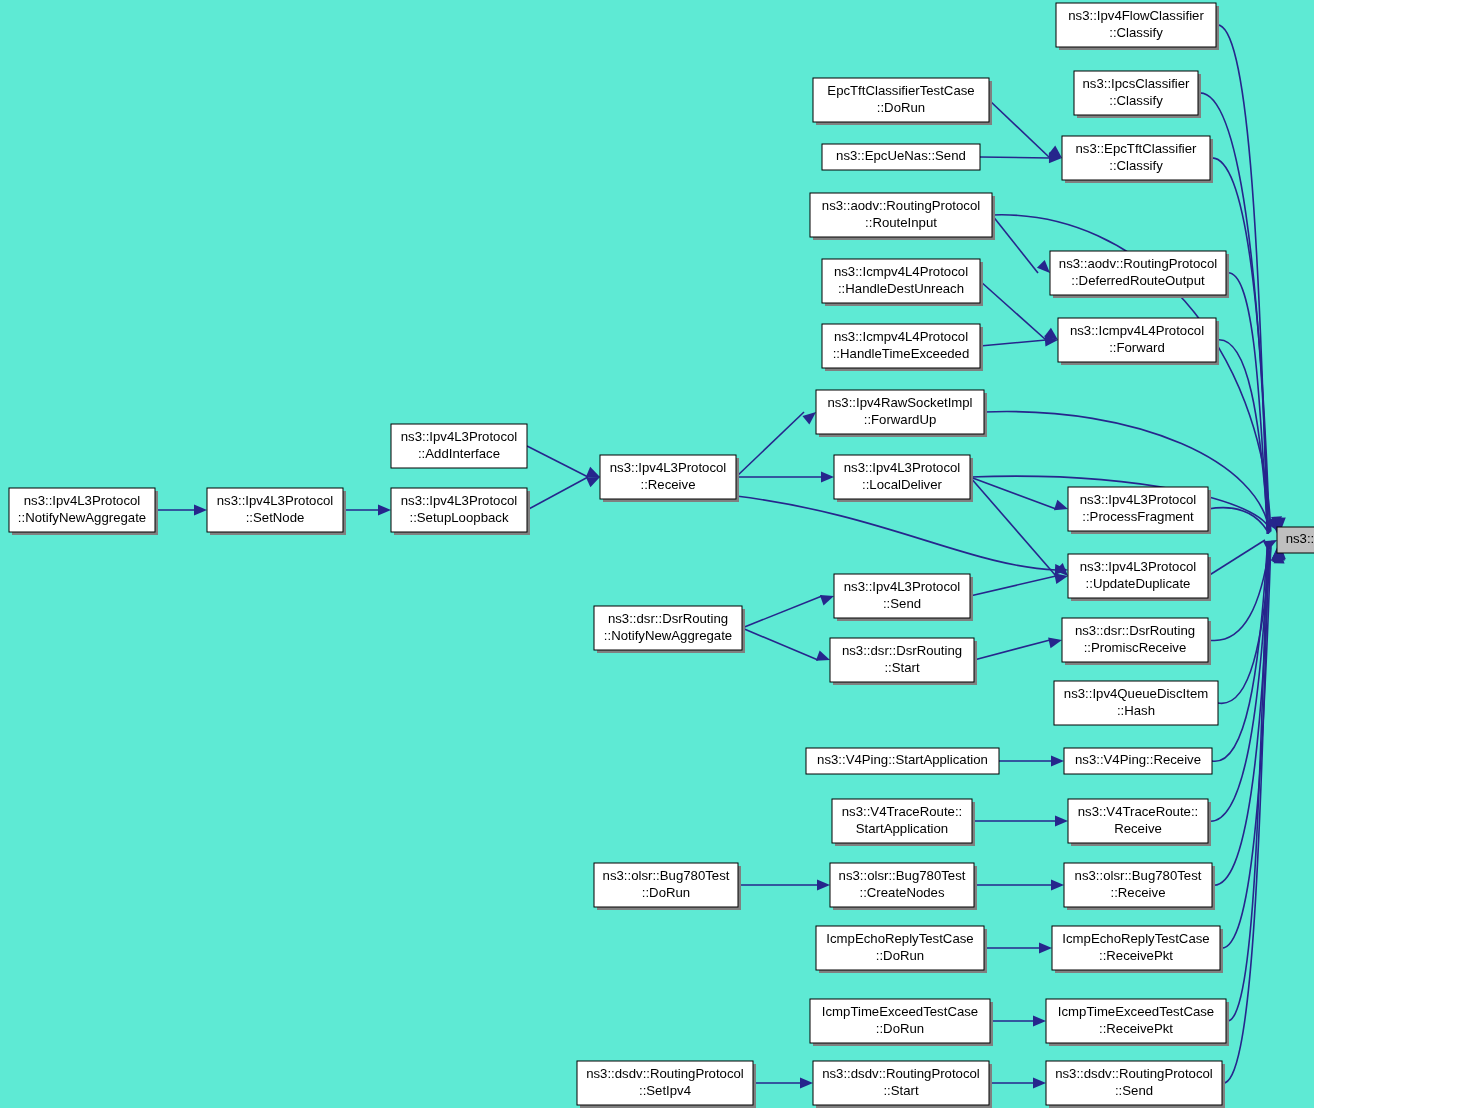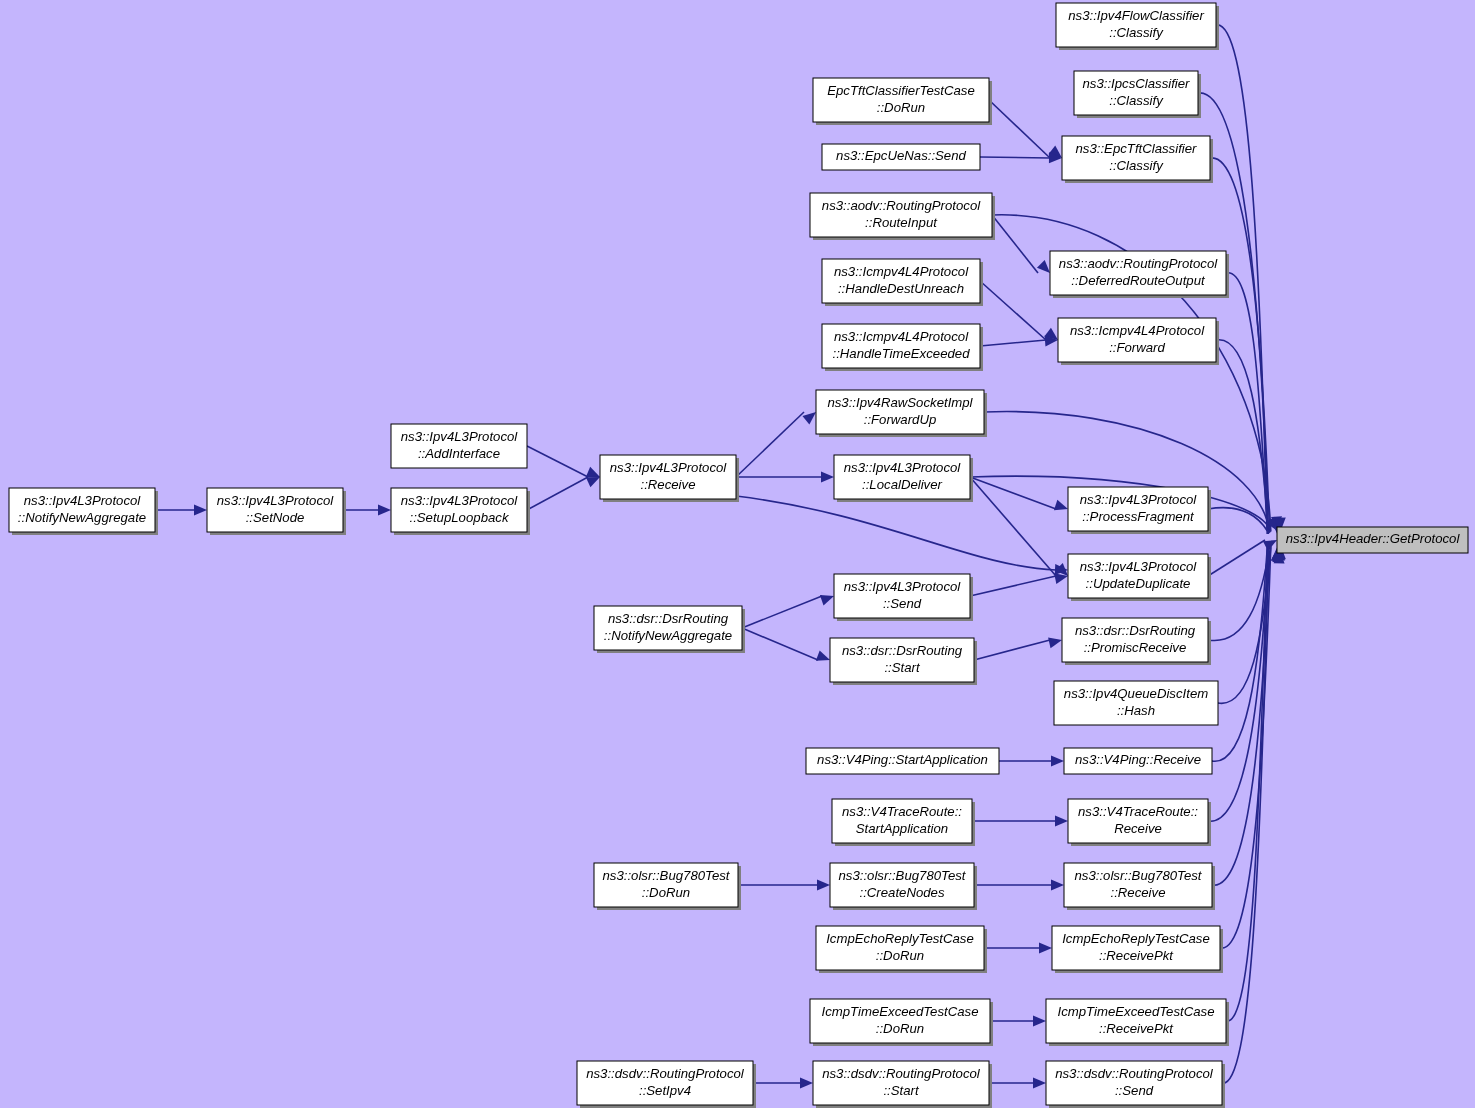--- a/index.html
+++ b/index.html
@@ -2,25 +2,24 @@
 <html><head>
 <meta charset="utf-8">
 <style>
   html, body {
     margin: 0;
     padding: 0;
     background: #ffffff;
   }
   #canvas-wrap {
     position: relative;
-    width: 1475px;
+    width: 1314px;
     height: 1108px;
-    background: #c4b5fd;
+    background: #5eead4;
     overflow: hidden;
-    font-style: italic;
   }
   svg#graph {
     display: block;
     width: 1475px;
     height: 1108px;
   }
   .node-rect {
     fill: #ffffff;
     stroke: #000000;
     stroke-width: 1;

